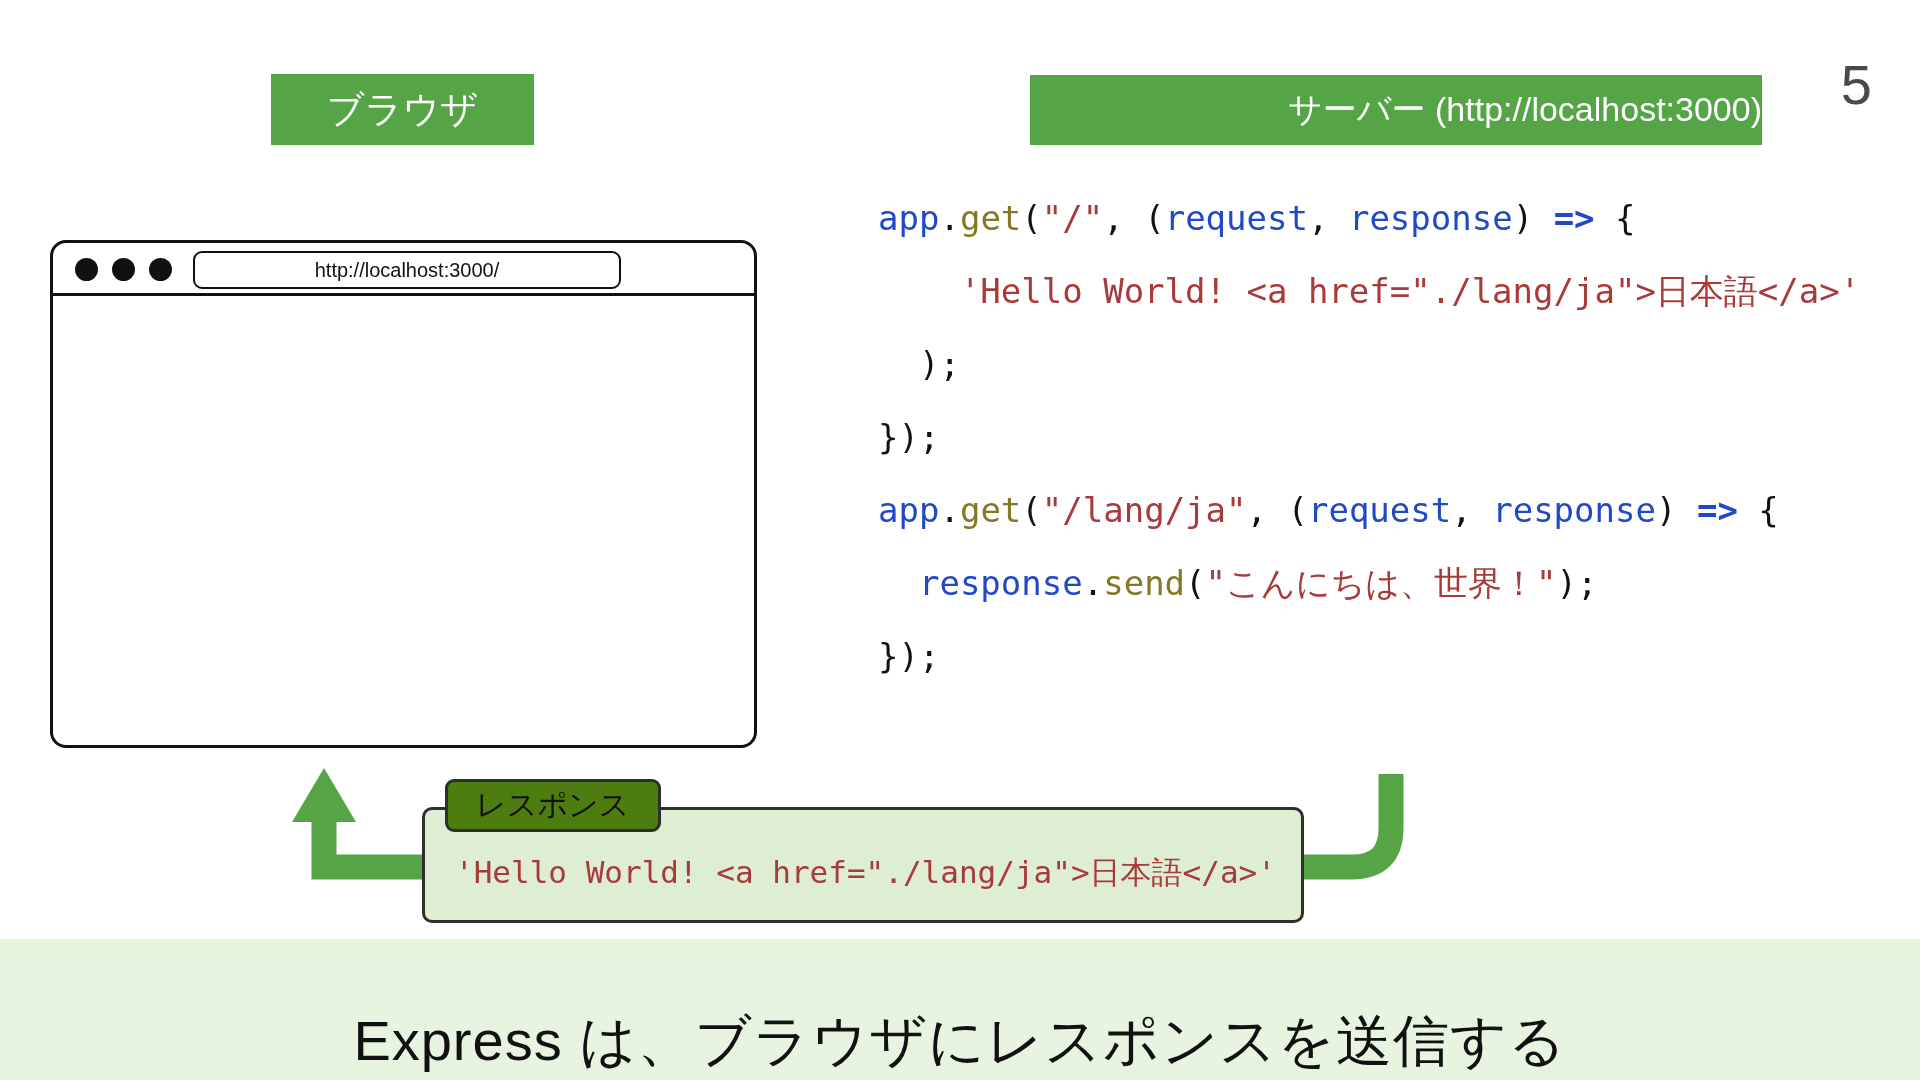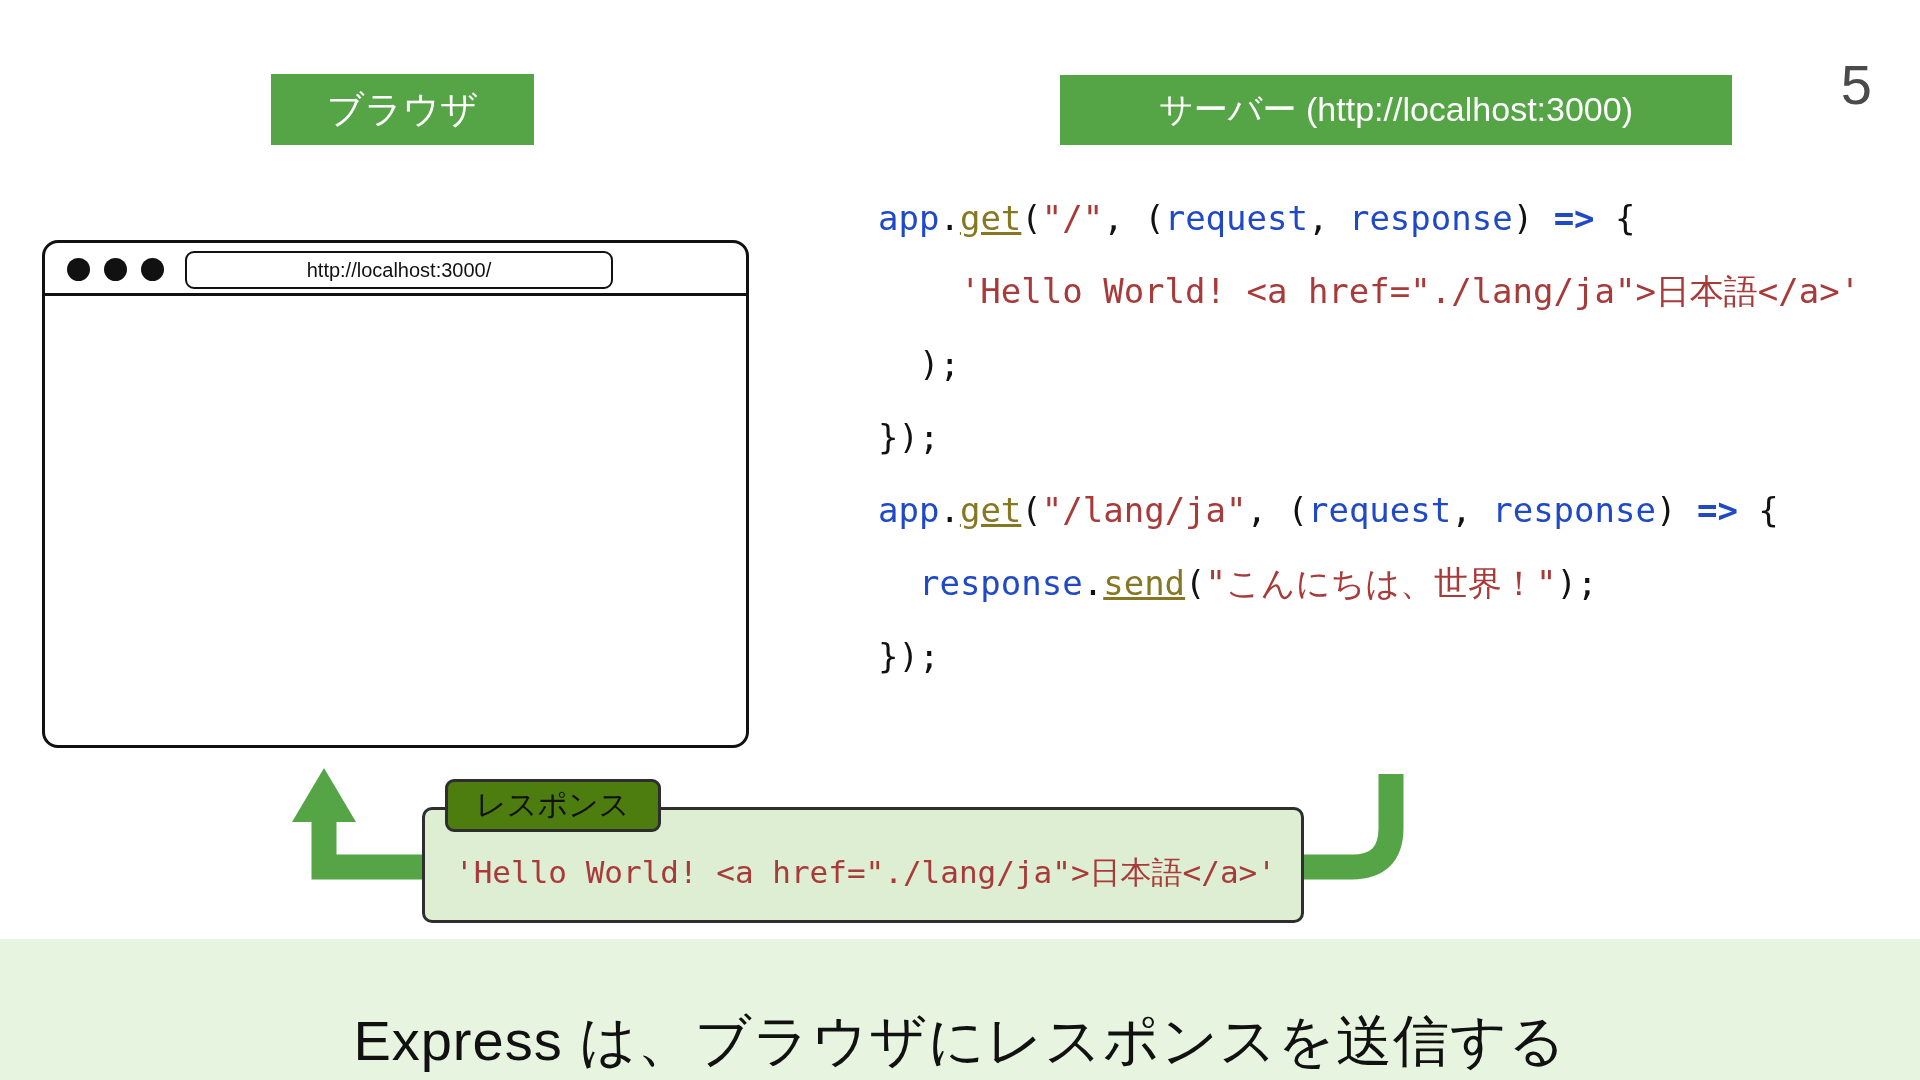--- a/index.html
+++ b/index.html
@@ -13,42 +13,42 @@
   }
   *{margin:0;padding:0;box-sizing:border-box;}
   html,body{width:1920px;height:1080px;overflow:hidden;background:#ffffff;
     font-family:"Liberation Sans","DejaVu Sans",sans-serif;}
   .stage{position:relative;width:1920px;height:1080px;background:#ffffff;}
 
   
   .tag{position:absolute;background:var(--accent-green);color:#ffffff;
     font-weight:400;display:flex;align-items:center;justify-content:center;}
   .tag-browser{left:271px;top:74px;width:263px;height:71px;font-size:37px;}
-  .tag-server{left:1060px;top:75px;width:672px;height:70px;font-size:34px;}
+  .tag-server{left:1030px;top:75px;width:732px;height:70px;font-size:34px;justify-content:flex-end;}
 
   .page-num{position:absolute;right:48px;top:52px;font-size:56px;color:#4a4a4a;}
 
   
-  .bwin{position:absolute;left:42px;top:240px;width:707px;height:508px;
+  .bwin{position:absolute;left:50px;top:240px;width:707px;height:508px;
     background:#ffffff;border:3px solid #111;border-radius:16px;}
   .bwin-header{position:relative;height:53px;border-bottom:3px solid #111;}
   .dot{position:absolute;top:15px;width:23px;height:23px;border-radius:50%;background:#111;}
   .dot1{left:22px;}.dot2{left:59px;}.dot3{left:96px;}
   .urlbar{position:absolute;left:140px;top:8px;width:428px;height:38px;
     border:2px solid #111;border-radius:9px;display:flex;align-items:center;
     justify-content:center;font-size:20px;color:#111;background:#fff;}
 
   
   .code{position:absolute;left:878px;top:182px;z-index:3;
     font-family:"DejaVu Sans Mono","Liberation Mono",monospace;
     font-size:34px;line-height:73px;color:var(--code-plain);}
   .code-line{white-space:pre;}
   .tok-plain{color:var(--code-plain);}
   .tok-blue{color:var(--code-blue);}
-  .tok-olive{color:var(--code-olive);text-decoration:underline;}
+  .tok-olive{color:var(--code-olive);}
   .tok-red{color:var(--code-red);}
   .tok-arrow{color:var(--code-blue);font-weight:700;}
 
   
   .flow-arrow{position:absolute;left:0;top:0;width:1920px;height:1080px;z-index:1;pointer-events:none;}
 
   
   .resp-box{position:absolute;left:422px;top:807px;width:882px;height:116px;
     background:var(--box-green);border:3px solid #2e2e2e;border-radius:10px;z-index:2;
     display:flex;align-items:center;padding-left:30px;padding-top:16px;}

